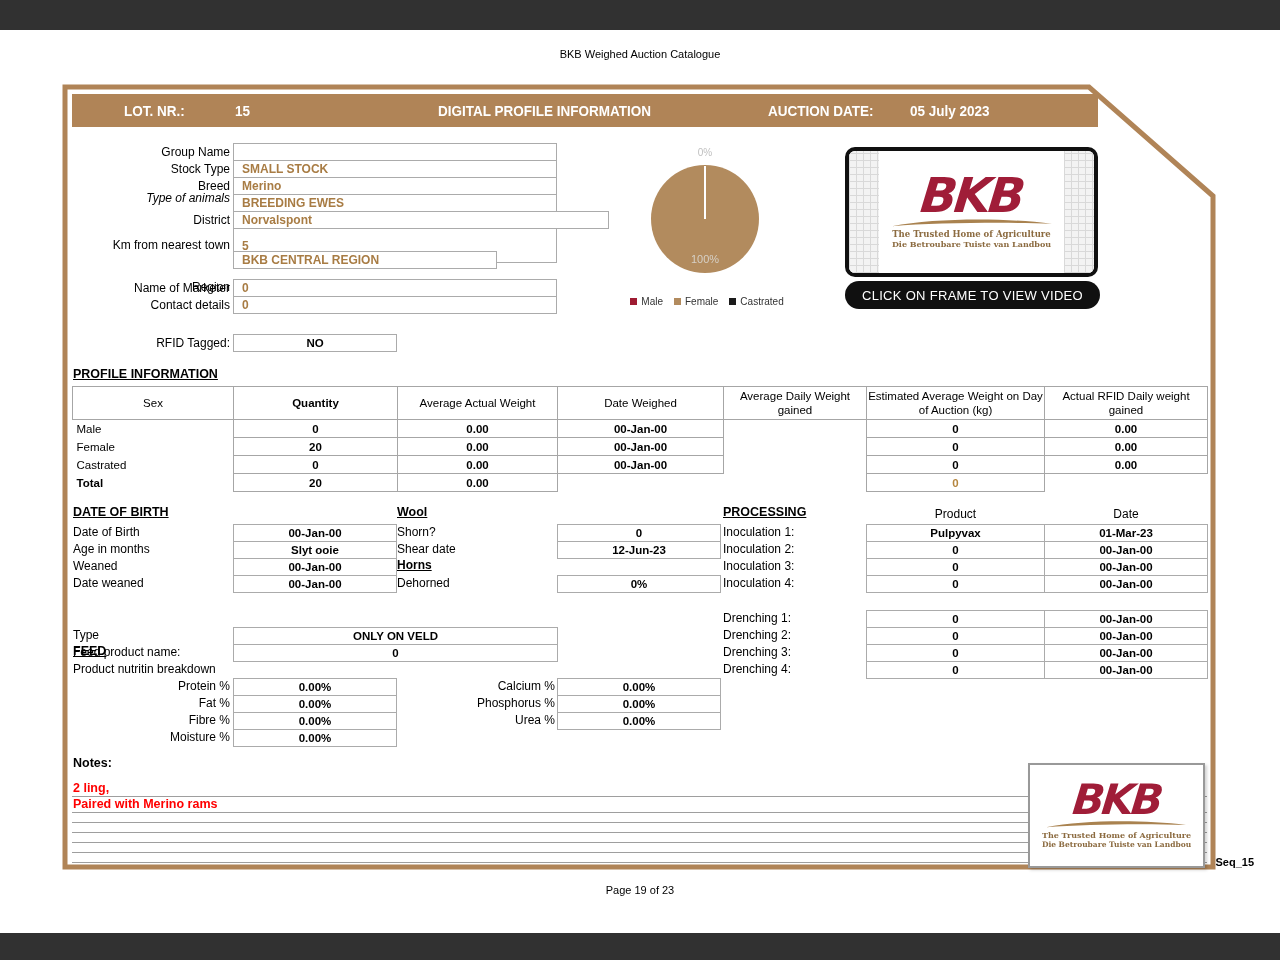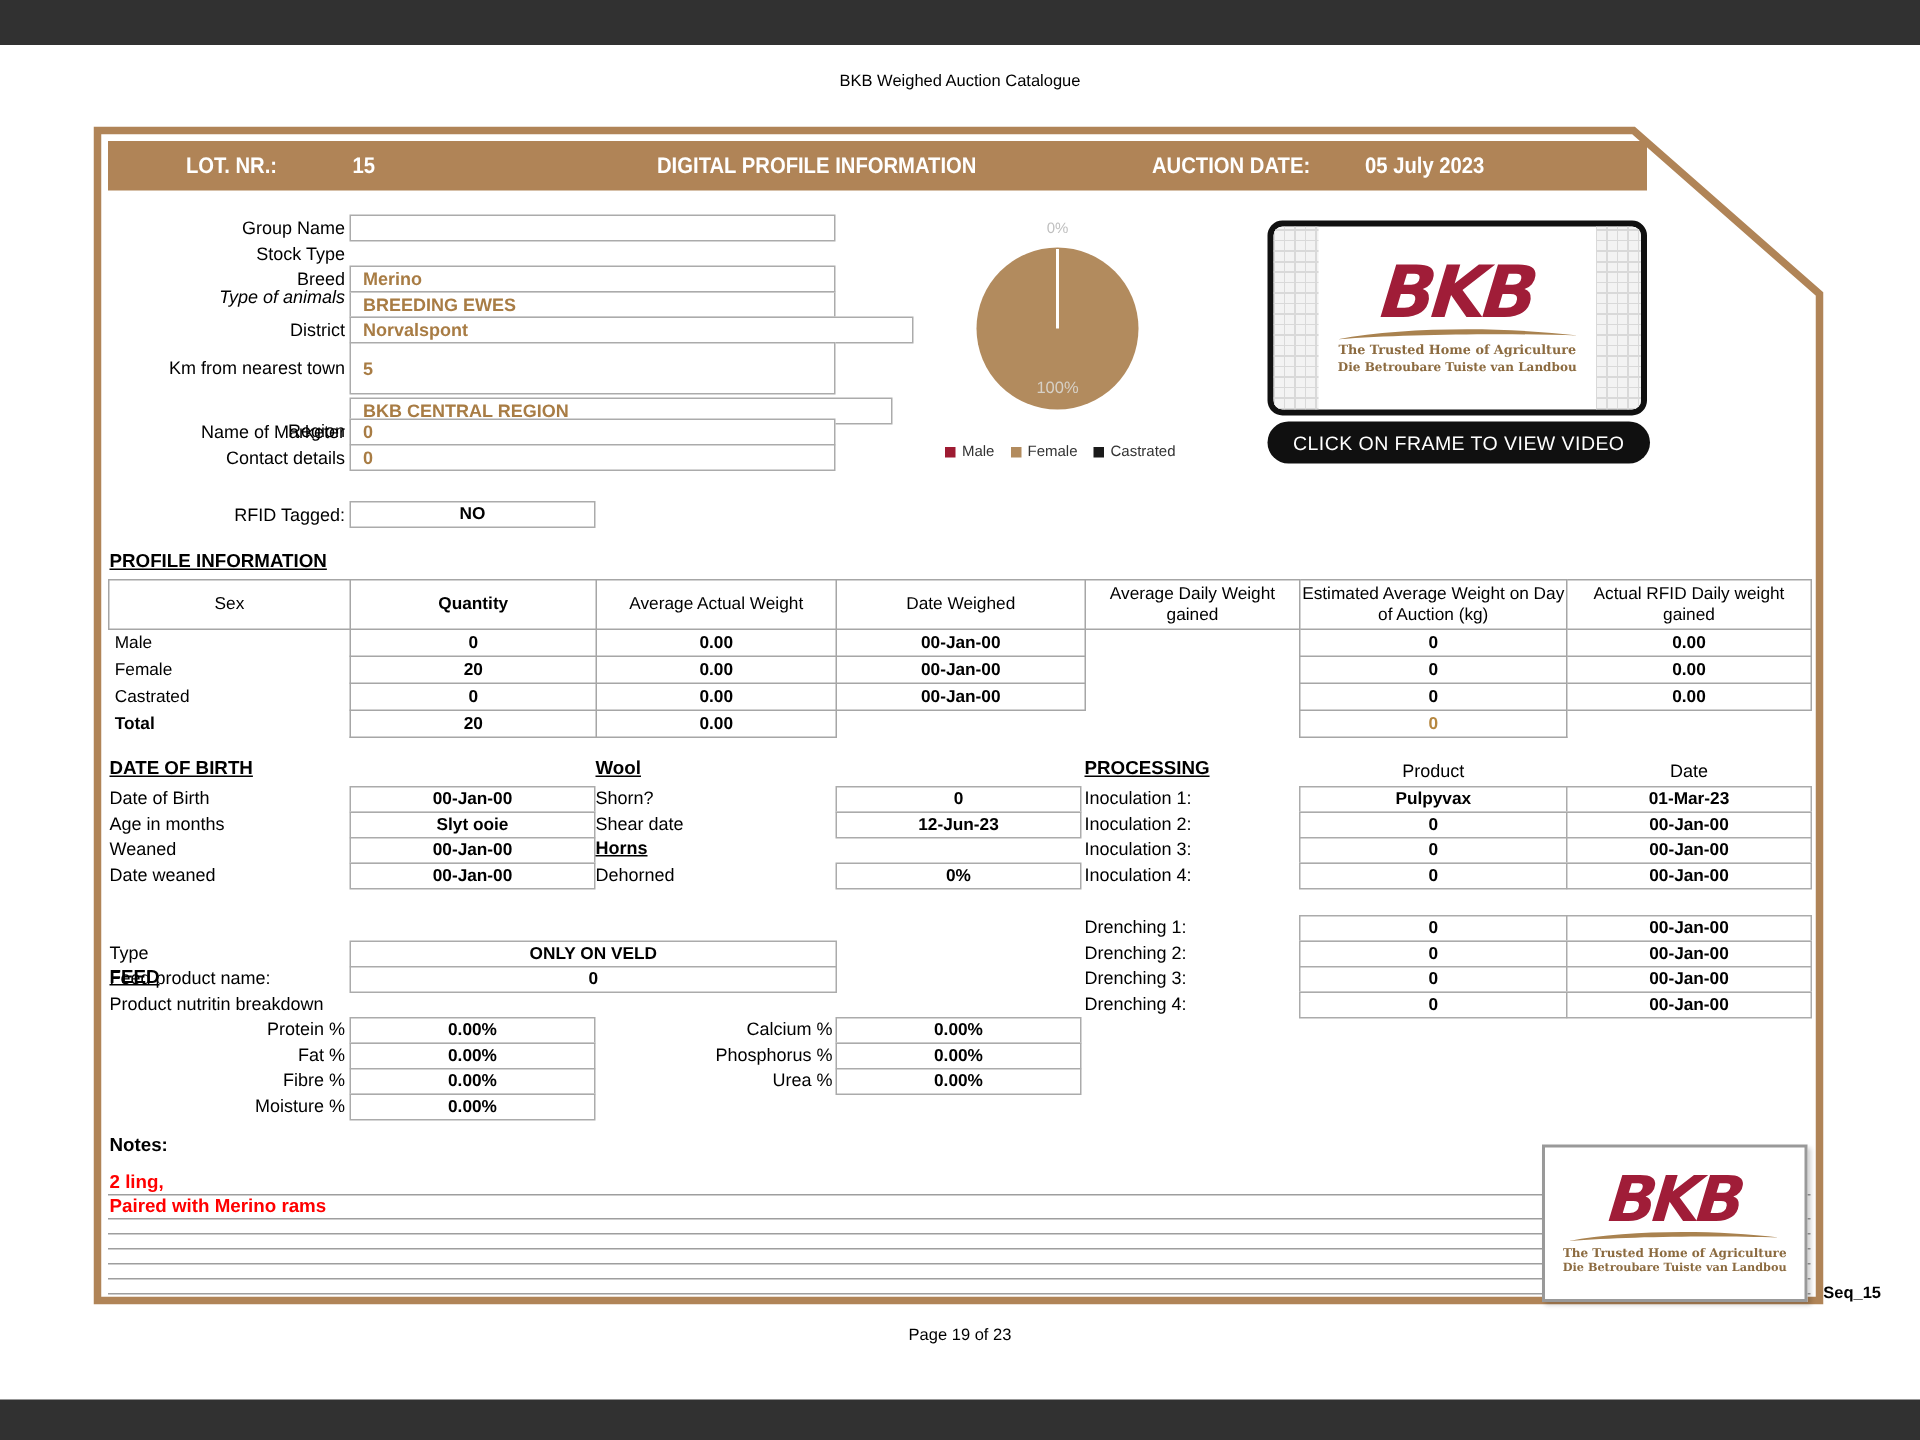--- a/index.html
+++ b/index.html
@@ -76,33 +76,36 @@
   <div class="lbl rlbl" style="left:0;top:105px;width:168px;line-height:18px;font-style:italic;">Type of animals</div>
   <div class="lbl rlbl" style="left:0;top:127px;width:168px;line-height:18px;">District</div>
   <div class="lbl rlbl" style="left:0;top:144px;width:168px;line-height:35px;">Km from nearest town</div>
   <div class="lbl rlbl" style="left:0;top:178px;width:168px;line-height:18px;margin-top:16px;">Region</div>
   <div class="lbl rlbl" style="left:0;top:195px;width:168px;line-height:18px;">Name of Marketer</div>
   <div class="lbl rlbl" style="left:0;top:212px;width:168px;line-height:18px;">Contact details</div>
 
   <div class="box left" style="left:171px;top:59px;width:324px;height:18px;">
       <span class="fval"></span>
     </div>
+  <div class="box left" style="left:171px;top:76px;width:324px;height:18px;">
+      <span class="fval">SMALL STOCK</span>
+    </div>
   <div class="box left" style="left:171px;top:110px;width:324px;height:18px;">
       <span class="fval">BREEDING EWES</span>
     </div>
   <div class="box left" style="left:171px;top:93px;width:324px;height:18px;">
       <span class="fval">Merino</span>
     </div>
   <div class="box left" style="left:171px;top:127px;width:376px;height:18px;">
       <span class="fval">Norvalspont</span>
     </div>
   <div class="box left" style="left:171px;top:144px;width:324px;height:35px;">
       <span class="fval">5</span>
     </div>
-  <div class="box left" style="left:171px;top:167px;width:362px;height:18px;margin-top:14px;">
+  <div class="box left" style="left:171px;top:167px;width:264px;height:18px;">
       <span class="fval">BKB CENTRAL REGION</span>
     </div>
   <div class="box left" style="left:171px;top:195px;width:324px;height:18px;">
       <span class="fval">0</span>
     </div>
   <div class="box left" style="left:171px;top:212px;width:324px;height:18px;">
       <span class="fval">0</span>
     </div>
 
   <div class="lbl rlbl" style="left:0;top:250px;width:168px;line-height:18px;">RFID Tagged:</div>

